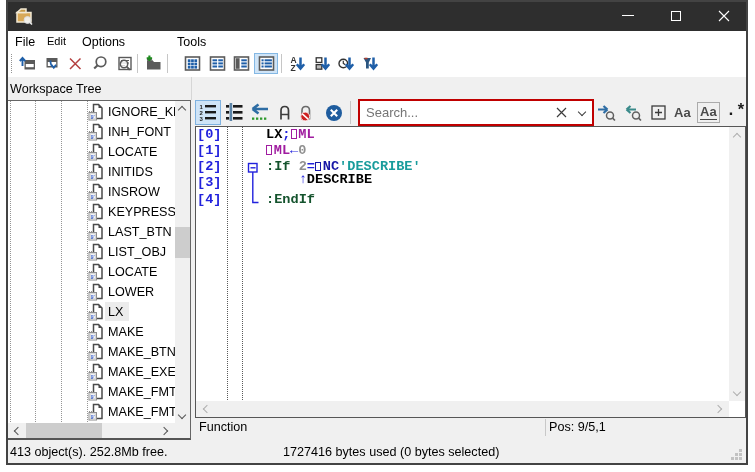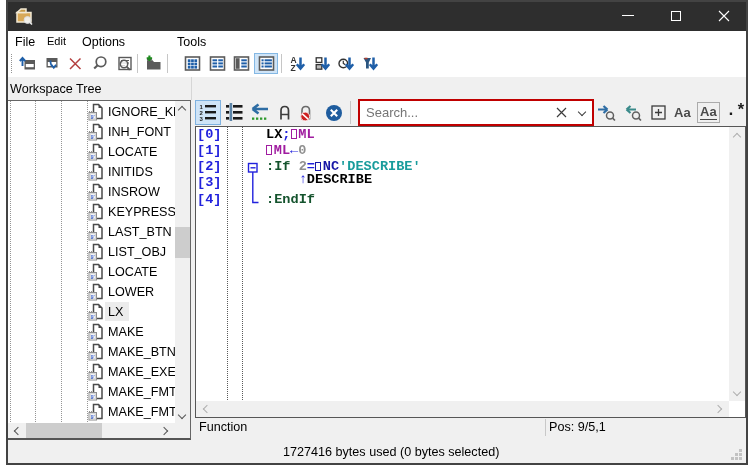--- a/index.html
+++ b/index.html
@@ -431,20 +431,21 @@
         <div class="chev right lite" style="left:519px;top:5px"></div>
       </div>
     </div>
   </div>
   
   <span class="abs ui" style="left:199px;top:420px">Function</span>
   <div class="abs" style="left:545px;top:419px;width:1px;height:17px;background:#c8c8c8"></div>
   <span class="abs ui" style="left:549px;top:420px">Pos: 9/5,1</span>
   
   <div class="abs" style="left:8px;top:440px;width:738px;height:23px;background:#f0f0f0"></div>
+  <span class="abs ui" style="left:10px;top:445px">413 object(s). 252.8Mb free.</span>
   <span class="abs ui" style="left:283px;top:445px">1727416 bytes used (0 bytes selected)</span>
   <svg class="abs" style="left:730px;top:448px" width="13" height="13" viewBox="0 0 13 13">
     <g fill="#c2c2c2">
         <rect x="9" y="1" width="3" height="3"></rect>
         <rect x="9" y="5" width="3" height="3"></rect>
         <rect x="9" y="9" width="3" height="3"></rect>
         <rect x="5" y="5" width="3" height="3"></rect>
         <rect x="5" y="9" width="3" height="3"></rect>
         <rect x="1" y="9" width="3" height="3"></rect>
       </g>

